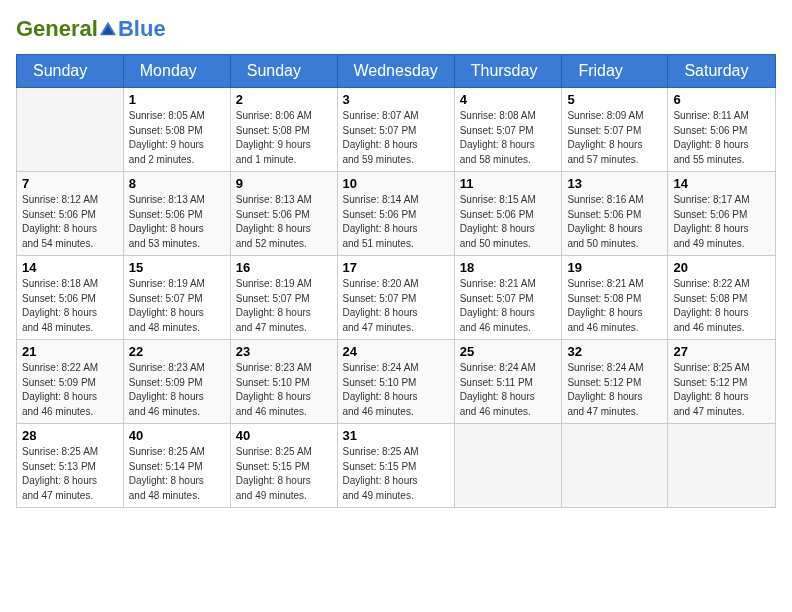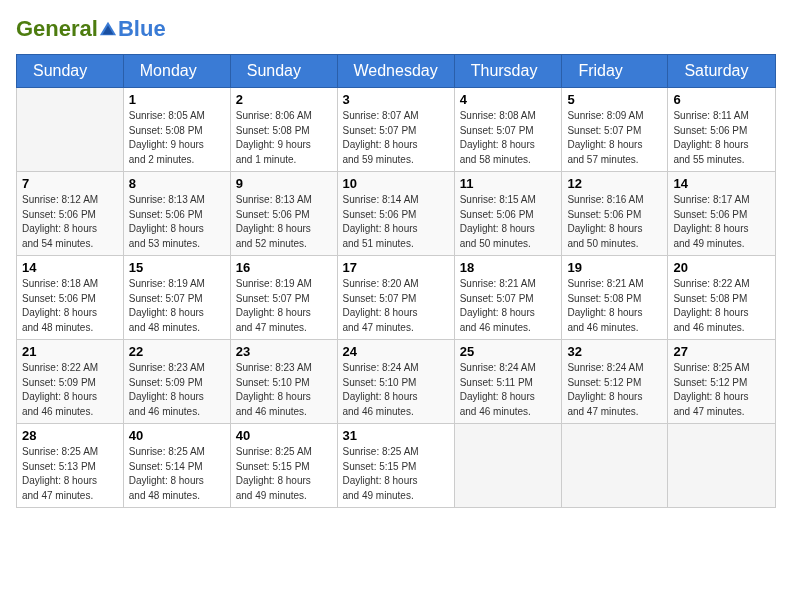--- a/index.html
+++ b/index.html
@@ -162,21 +162,21 @@
         </td>
         <td>
           <span class="day-num">10</span>
           <div class="day-detail">Sunrise: 8:14 AM<br>Sunset: 5:06 PM<br>Daylight: 8 hours<br>and 51 minutes.</div>
         </td>
         <td>
           <span class="day-num">11</span>
           <div class="day-detail">Sunrise: 8:15 AM<br>Sunset: 5:06 PM<br>Daylight: 8 hours<br>and 50 minutes.</div>
         </td>
         <td>
-          <span class="day-num">12</span>
+          <span class="day-num">13</span>
           <div class="day-detail">Sunrise: 8:16 AM<br>Sunset: 5:06 PM<br>Daylight: 8 hours<br>and 50 minutes.</div>
         </td>
         <td>
           <span class="day-num">14</span>
           <div class="day-detail">Sunrise: 8:17 AM<br>Sunset: 5:06 PM<br>Daylight: 8 hours<br>and 49 minutes.</div>
         </td>
       </tr>
       <tr>
         <td>
           <span class="day-num">14</span>

